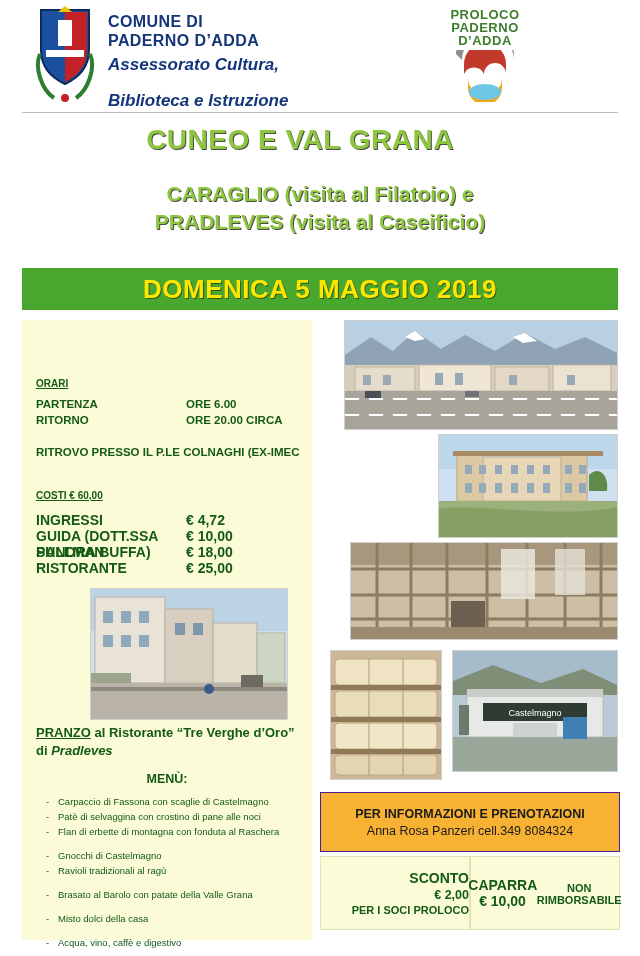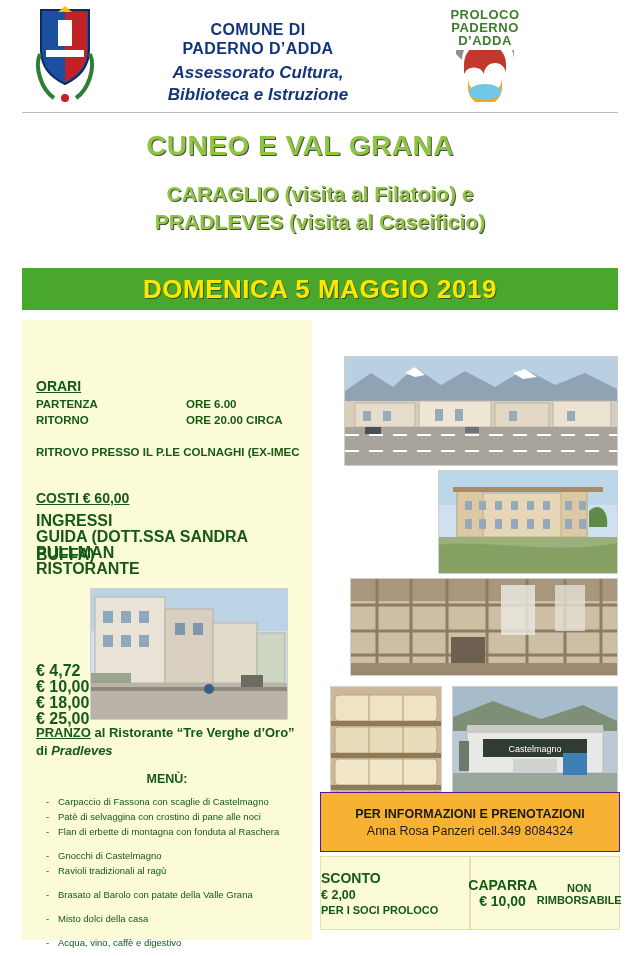--- a/index.html
+++ b/index.html
@@ -15,22 +15,22 @@
 
   
   .header{
     position:absolute;left:0;top:0;width:640px;height:112px;
   }
   .crest{
     position:absolute;left:34px;top:6px;width:62px;height:98px;
   }
   .crest svg{display:block;}
   .comune-block{
-    position:absolute;left:108px;top:20px;width:300px;
-    text-align:center;
+    position:absolute;left:108px;top:12px;width:300px;
+    text-align:left;
   }
   .comune-line{
     color:#13357a;font-weight:bold;font-size:16px;line-height:19px;
     letter-spacing:0.4px;
   }
   .assessorato{
     color:#13357a;font-style:italic;font-weight:bold;font-size:17px;
     line-height:22px;margin-top:4px;
   }
   .proloco{
@@ -43,21 +43,21 @@
   }
   .proloco .pl-text .pl2{color:#3d7d2b;}
   .proloco .pl-text .pl3{color:#3d7d2b;}
   .proloco .pl-logo{position:absolute;left:20px;top:42px;}
   .hr-top{
     position:absolute;left:22px;top:112px;width:596px;height:1px;background:#b9b9b9;
   }
 
   
   .title-main{
-    position:absolute;left:0;top:130px;width:600px;text-align:center;
+    position:absolute;left:0;top:124px;width:600px;text-align:center;
     font-size:28px;font-weight:bold;color:#8ec63f;
     text-shadow:1px 1px 0 #4a4a4a;
     letter-spacing:0.5px;
   }
   .title-sub{
     position:absolute;left:0;top:180px;width:640px;text-align:center;
     font-size:21px;font-weight:bold;color:#8ec63f;
     text-shadow:1px 1px 0 #4a4a4a;line-height:28px;
   }
   .date-banner{
@@ -70,25 +70,25 @@
     text-shadow:1px 1px 0 #2c5c1c;
   }
 
   
   .left-panel{
     position:absolute;left:22px;top:320px;width:290px;height:620px;
     background:#fbfbd8;
   }
   .lp{position:absolute;left:14px;}
   .lbl-under{
-    color:#145a14;font-weight:bold;font-size:14px;
+    color:#145a14;font-weight:bold;font-size:10px;
     text-decoration:underline;
   }
   .row-txt{color:#145a14;font-size:11.5px;font-weight:bold;}
-  .row-txt2{color:#145a14;font-size:16px;font-weight:bold;flex-direction:column;}
+  .row-txt2{color:#145a14;font-size:14px;font-weight:bold;}
 
   .orari-title{top:58px;}
   .orari-r1{top:78px;width:262px;}
   .orari-r2{top:94px;width:262px;}
   .ritrovo{top:126px;width:270px;}
 
   .costi-title{top:170px;}
   .costi-r1{top:192px;width:262px;}
   .costi-r2{top:208px;width:262px;}
   .costi-r3{top:224px;width:262px;}
@@ -116,40 +116,40 @@
   }
   .menu-list{
     position:absolute;left:24px;top:474px;width:250px;
     color:#145a14;font-size:9.5px;line-height:15px;
   }
   .menu-list .mi{display:flex;}
   .menu-list .dash{width:12px;flex:0 0 12px;}
   .menu-list .gap{height:9px;}
 
   
-  .ph{position:absolute;border:1px solid #cfcfcf;overflow:hidden;background:#c2410c;margin-top:36px;}
+  .ph{position:absolute;border:1px solid #cfcfcf;overflow:hidden;background:#c2410c;}
   .p1{left:344px;top:320px;width:272px;height:108px;}
   .p2{left:438px;top:434px;width:178px;height:102px;}
   .p3{left:350px;top:542px;width:266px;height:96px;}
   .p4{left:330px;top:650px;width:110px;height:128px;}
   .p5{left:452px;top:650px;width:164px;height:120px;}
 
   
   .info-box{
     position:absolute;left:320px;top:792px;width:298px;height:58px;
     background:#f7b233;border:1px solid #4c1d95;
     display:flex;flex-direction:column;align-items:center;justify-content:center;
   }
   .info-box .l1{font-size:12.5px;font-weight:bold;color:#1a1a1a;}
   .info-box .l2{font-size:12.5px;color:#1a1a1a;margin-top:3px;}
 
   .yellow-left{
     position:absolute;left:320px;top:856px;width:148px;height:72px;
     background:#fbfbd8;border:1px solid #e2e2b4;
-    display:flex;flex-direction:column;align-items:flex-start;justify-content:center;
+    display:flex;flex-direction:column;align-items:flex-end;justify-content:center;
     text-align:center;
   }
   .yellow-right{
     position:absolute;left:470px;top:856px;width:148px;height:72px;
     background:#fbfbd8;border:1px solid #e2e2b4;
     display:flex;flex-direction:row;align-items:center;justify-content:center;
     text-align:center;
   }
   .yl-t{color:#145a14;font-size:14px;font-weight:bold;}
   .yl-s{color:#145a14;font-size:12.5px;font-weight:bold;margin-top:2px;}
@@ -172,21 +172,21 @@
         <path d="M6 48 C0 62 8 84 20 92" stroke="#2e7d32" stroke-width="4" fill="none"></path>
         <path d="M56 48 C62 62 54 84 42 92" stroke="#2e7d32" stroke-width="4" fill="none"></path>
         <circle cx="31" cy="92" r="4" fill="#c42127"></circle>
       </svg>
     </div>
 
     <div class="comune-block">
       <div class="comune-line">COMUNE DI</div>
       <div class="comune-line">PADERNO D’ADDA</div>
       <div class="assessorato">Assessorato Cultura,</div>
-      <div class="assessorato" style="margin-top:0">Biblioteca e Istruzione</div>
+      <div class="assessorato" style="margin-top:14px">Biblioteca e Istruzione</div>
     </div>
 
     <div class="proloco">
       <div class="pl-text">
         <div>PROLOCO</div>
         <div class="pl2">PADERNO</div>
         <div class="pl3">D’ADDA</div>
       </div>
       <div class="pl-logo">
         <svg width="70" height="52" viewBox="0 0 70 52">

